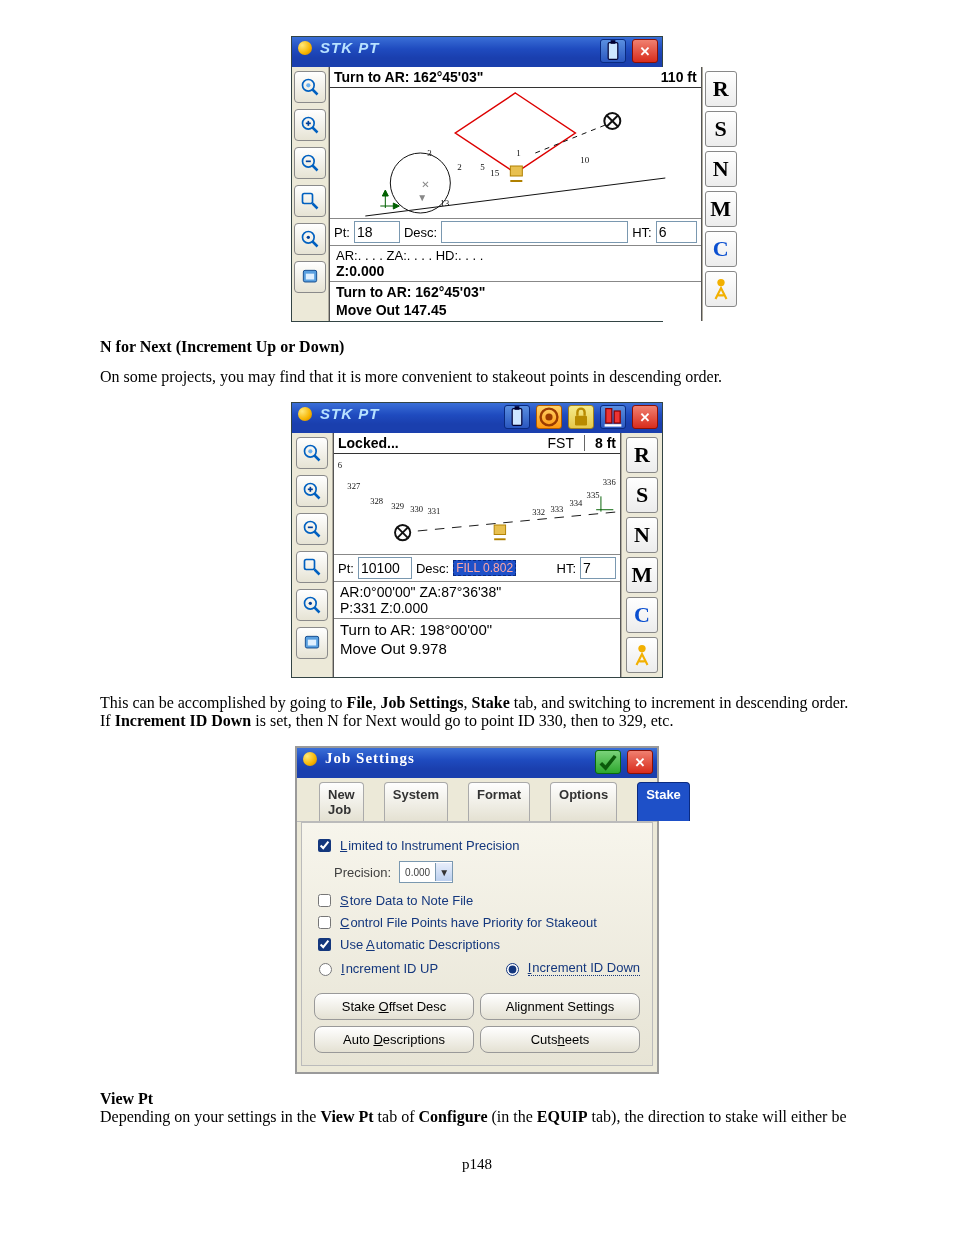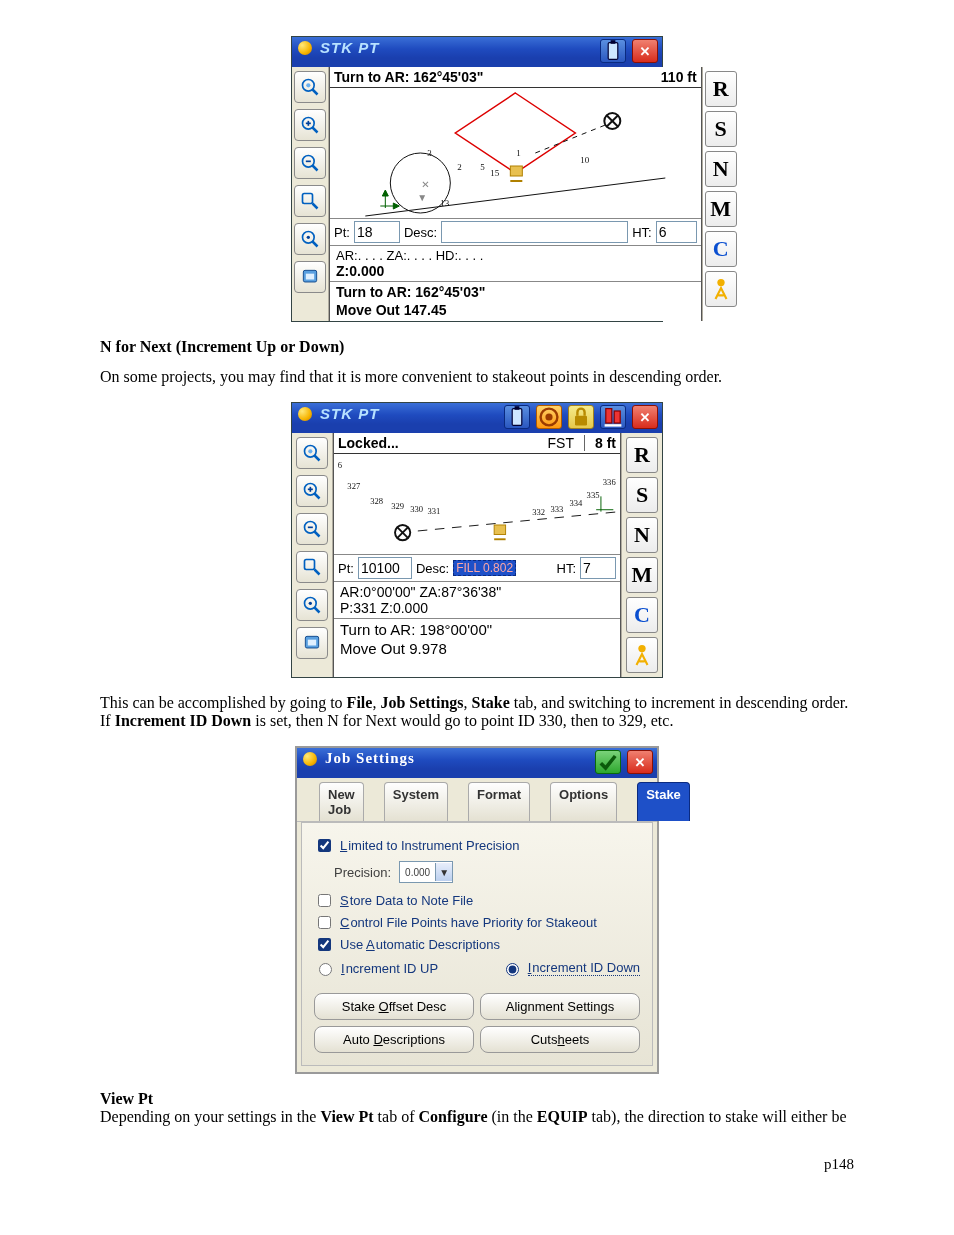--- a/index.html
+++ b/index.html
@@ -212,21 +212,21 @@
     display:flex; align-items:center;
     border:1px solid #7a98b0; background:#fff; height:20px;
   }
   .precision-row .combo span{ padding:0 5px; font-size:10px;}
   .precision-row .combo .arrow{
     width:16px;height:18px;border-left:1px solid #7a98b0;
     background:linear-gradient(#e8eefb,#bcd0ef);
     display:flex;align-items:center;justify-content:center;font-size:10px;color:#333;
   }
 
-  .pagenum { text-align:right; margin-top:30px; font-size:15px; }
+  .pagenum { text-align:center; margin-top:30px; font-size:15px; }
 
   .desc-highlight{
     background:#1e50c8;color:#fca5a5;border:1px dashed #0a2a80;
     padding:0 2px; font-size:12px;
   }
 </style>
 </head>
 <body>
 
 <div class="figure-wrap">

